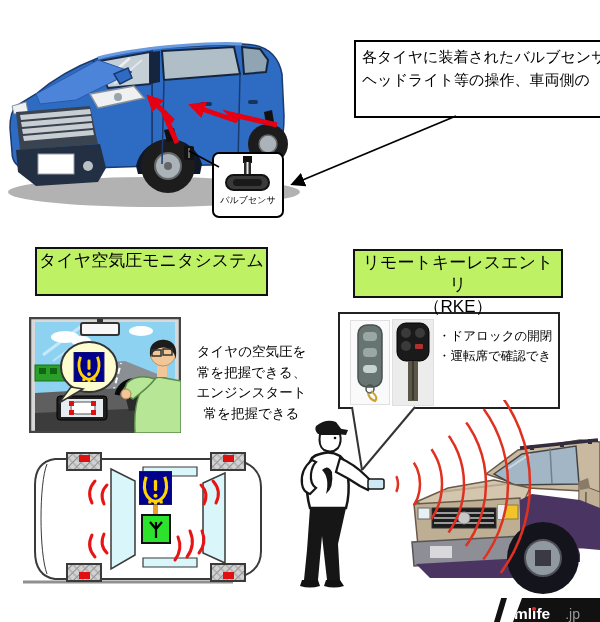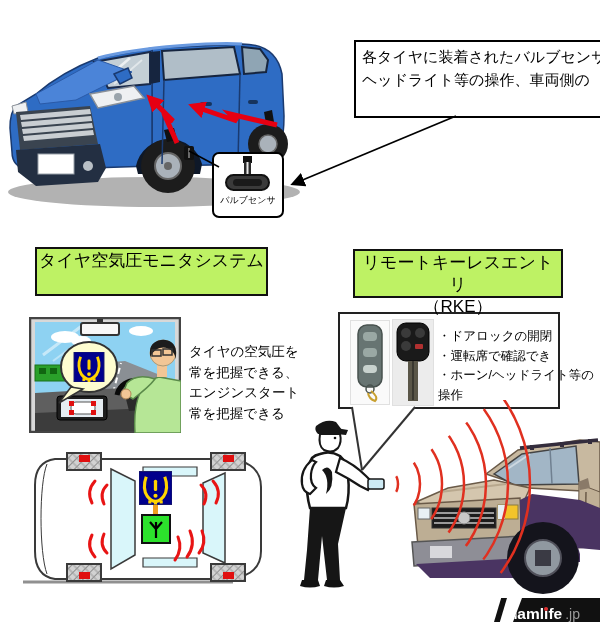--- a/index.html
+++ b/index.html
@@ -13,21 +13,21 @@
   
   .valve-callout{left:212px;top:152px;width:72px;height:66px;border:2.5px solid #000;border-radius:7px;
     background:#fff;z-index:10;box-sizing:border-box;text-align:center;}
   .valve-callout .lbl{font-size:9px;line-height:10px;color:#000;margin-top:1px;}
   
   .hdr{border:2.5px solid #111;background:#bef264;box-sizing:border-box;text-align:center;
     font-size:17px;line-height:22px;color:#000;padding-top:1px;z-index:5;}
   .hdr-tpms{left:35px;top:247px;width:233px;height:49px;}
   .hdr-rke{left:343px;top:249px;width:210px;height:49px;margin-left:10px;}
   
-  .tpms-desc{left:189px;top:342px;width:125px;font-size:13.5px;line-height:20.5px;color:#000;z-index:5;}
+  .tpms-desc{left:189px;top:342px;width:125px;font-size:13.5px;line-height:20.5px;color:#000;z-index:5;text-align:center;}
   
   .keys-box{left:328px;top:312px;width:222px;height:97px;border:2px solid #222;background:#fff;
     box-sizing:border-box;z-index:4;margin-left:10px;}
   .keys-box .photo{position:absolute;background:#fafafa;border:1px solid #e0e0e0;}
   .rke-feats{position:absolute;left:98px;top:13px;width:158px;font-size:12.5px;line-height:19.5px;color:#000;}
   
   #overlay{left:0;top:0;z-index:40;pointer-events:none;}
   
   #van-svg{left:2px;top:16px;z-index:1;}
   #driver-svg{left:29px;top:317px;z-index:2;}
@@ -37,21 +37,21 @@
   .logo{left:494px;top:598px;width:106px;height:24px;z-index:60;}
   .logo .pieceA{position:absolute;left:0;top:0;width:13px;height:24px;background:#111;
     clip-path:polygon(55% 0,100% 0,45% 100%,0 100%);}
   .logo .main{position:absolute;left:16px;top:0;width:90px;height:32px;background:#111;
     clip-path:polygon(12px 0,100% 0,100% 100%,0 100%);display:flex;align-items:center;
     justify-content:flex-end;padding-right:20px;box-sizing:border-box;white-space:nowrap;}
   .logo .nm{color:#fff;font-weight:bold;font-size:15.5px;letter-spacing:0;}
   .logo .logo-i{position:relative;color:#fff;font-weight:bold;font-size:15.5px;}
   .logo .logo-i::after{content:"";position:absolute;left:50%;transform:translateX(-50%);
     top:2px;width:4px;height:4px;background:#e03030;border-radius:50%;}
-  .logo .tld{color:#9a9a9a;font-size:14px;margin-left:3px;}
+  .logo .tld{color:#9a9a9a;font-size:14px;margin-left:15px;}
 </style>
 </head>
 <body>
 
 <div id="stage">
 
   <svg width="0" height="0" style="position:absolute" aria-hidden="true">
     <defs>
       <symbol id="tpms-sym" viewBox="0 0 32 32">
         <rect x="0" y="0" width="32" height="32" fill="#00008c" stroke="#1a1a6a" stroke-width="1"></rect>
@@ -235,21 +235,20 @@
         <circle cx="27" cy="13" r="5" fill="#3a3a3a"></circle>
         <circle cx="13" cy="26" r="5" fill="#3a3a3a"></circle>
         <rect x="22" y="24" width="8" height="5" rx="1" fill="#b03030"></rect>
         <rect x="15" y="41" width="10" height="40" fill="#5a5648"></rect>
         <line x1="20" y1="41" x2="20" y2="80" stroke="#3a3830" stroke-width="2"></line>
       </svg>
     </div>
     <div class="rke-feats">
       <div>・ドアロックの開閉</div>
       <div>・運転席で確認でき</div>
-      <div>・ホーン/ヘッドライト等の操作</div>
     </div>
   </div>
 
   <svg id="rke-svg" class="abs" width="320" height="222" viewBox="0 0 320 222">
     <defs>
       <clipPath id="wedge">
           <polygon points="106,84 320,-80 320,250"></polygon>
         </clipPath>
     </defs>
 

